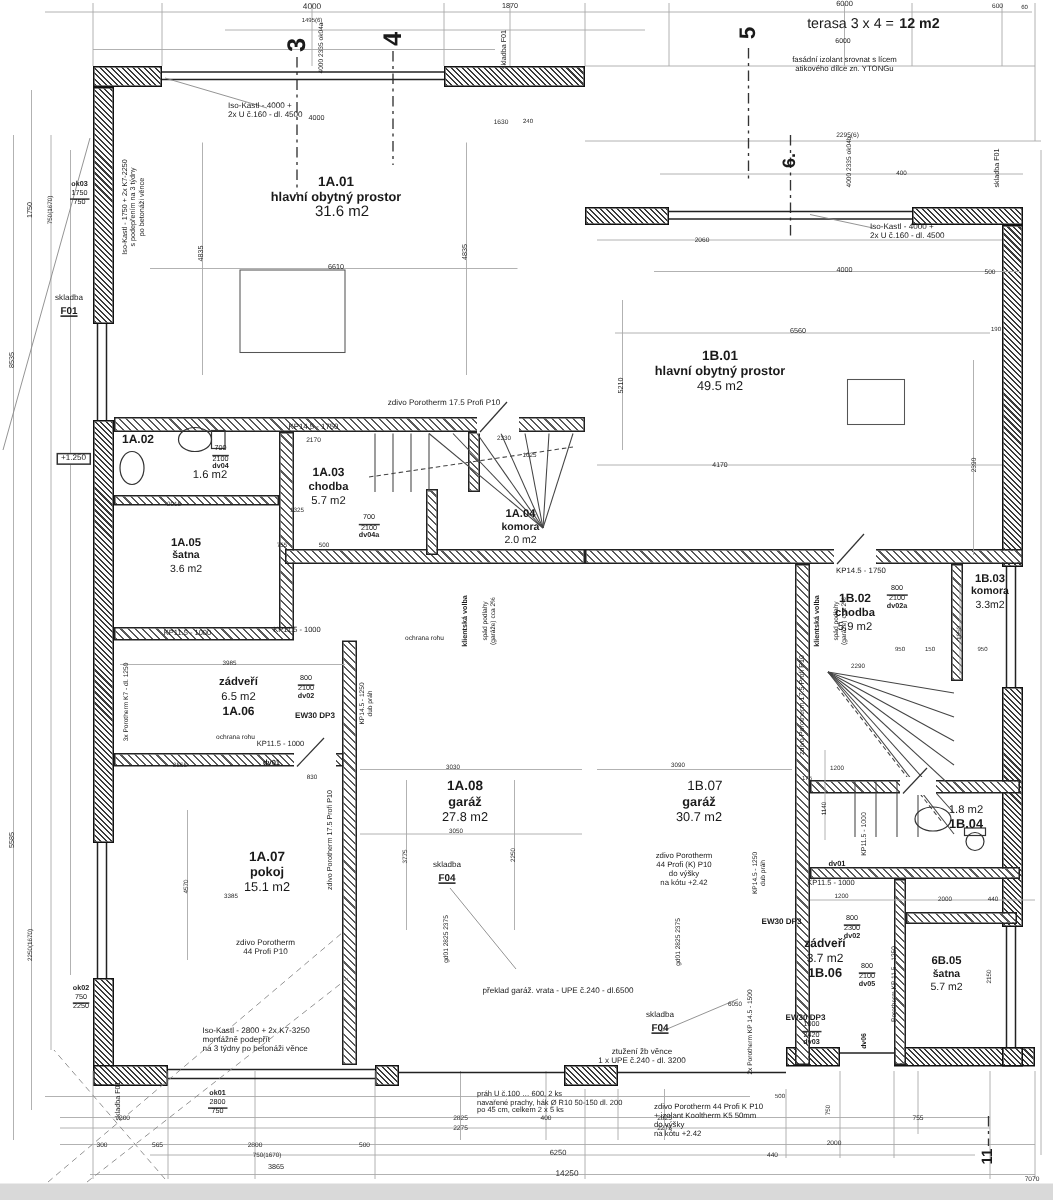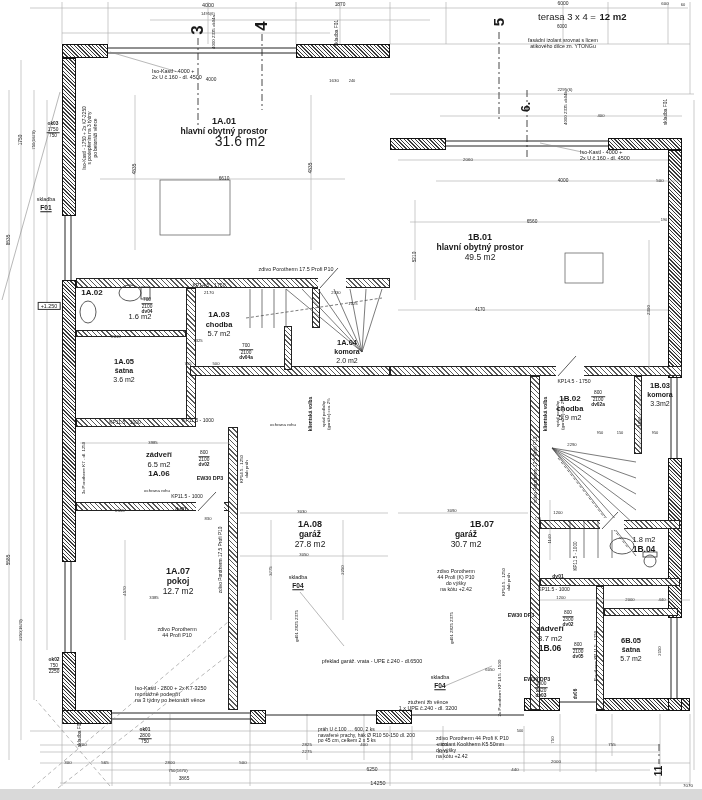--- a/index.html
+++ b/index.html
@@ -379,59 +379,59 @@
     <div class="lbl" style="left: 688px; top: 786px; font-size: 4.4px; color: rgb(42, 42, 42); transform: translate(-50%, -50%);">7070</div>
     <div class="lbl" style="left: 553px; top: 740px; font-size: 4.2px; color: rgb(42, 42, 42); transform: translate(-50%, -50%) rotate(-90deg);">750</div>
     <div class="lbl" style="left: 21px; top: 140px; font-size: 4.8px; color: rgb(42, 42, 42); transform: translate(-50%, -50%) rotate(-90deg);">1750</div>
     <div class="lbl" style="left: 34px; top: 140px; font-size: 4.2px; color: rgb(42, 42, 42); transform: translate(-50%, -50%) rotate(-90deg);">750(1670)</div>
     <div class="lbl" style="left: 9px; top: 240px; font-size: 4.8px; color: rgb(42, 42, 42); transform: translate(-50%, -50%) rotate(-90deg);">8535</div>
     <div class="lbl" style="left: 9px; top: 560px; font-size: 4.8px; color: rgb(42, 42, 42); transform: translate(-50%, -50%) rotate(-90deg);">5585</div>
     <div class="lbl" style="left: 21px; top: 630px; font-size: 4.2px; color: rgb(42, 42, 42); transform: translate(-50%, -50%) rotate(-90deg);">2250(1670)</div>
     <div class="lbl" style="left: 664px; top: 220px; font-size: 4px; color: rgb(42, 42, 42); transform: translate(-50%, -50%);">190</div>
     <div class="lbl" style="left: 224px; top: 121px; font-size: 9px; font-weight: bold; transform: translate(-50%, -50%);">1A.01</div>
     <div class="lbl" style="left: 224px; top: 131.6px; font-size: 8.5px; font-weight: bold; transform: translate(-50%, -50%);">hlavní obytný prostor</div>
-    <div class="lbl" style="left: 240px; top: 142.2px; font-size: 14px; transform: translate(-50%, -50%);">31.6 m2</div>
+    <div class="lbl" style="left: 228px; top: 142.2px; font-size: 10px; transform: translate(-50%, -50%);">31.6 m2</div>
     <div class="lbl" style="left: 480px; top: 237px; font-size: 9px; font-weight: bold; transform: translate(-50%, -50%);">1B.01</div>
     <div class="lbl" style="left: 480px; top: 247.6px; font-size: 8.5px; font-weight: bold; transform: translate(-50%, -50%);">hlavní obytný prostor</div>
     <div class="lbl" style="left: 480px; top: 258.2px; font-size: 8.5px; transform: translate(-50%, -50%);">49.5 m2</div>
     <div class="lbl" style="left: 92px; top: 293px; font-size: 8px; font-weight: bold; transform: translate(-50%, -50%);">1A.02</div>
     <div class="lbl" style="left: 140px; top: 317px; font-size: 7.5px; transform: translate(-50%, -50%);">1.6 m2</div>
     <div class="lbl" style="left: 219px; top: 315px; font-size: 8px; font-weight: bold; transform: translate(-50%, -50%);">1A.03</div>
     <div class="lbl" style="left: 219px; top: 324.6px; font-size: 7.5px; font-weight: bold; transform: translate(-50%, -50%);">chodba</div>
     <div class="lbl" style="left: 219px; top: 334.2px; font-size: 7.5px; transform: translate(-50%, -50%);">5.7 m2</div>
     <div class="lbl" style="left: 347px; top: 343px; font-size: 7.5px; font-weight: bold; transform: translate(-50%, -50%);">1A.04</div>
     <div class="lbl" style="left: 347px; top: 352.1px; font-size: 7px; font-weight: bold; transform: translate(-50%, -50%);">komora</div>
     <div class="lbl" style="left: 347px; top: 361.2px; font-size: 7px; transform: translate(-50%, -50%);">2.0 m2</div>
     <div class="lbl" style="left: 124px; top: 362px; font-size: 7.5px; font-weight: bold; transform: translate(-50%, -50%);">1A.05</div>
     <div class="lbl" style="left: 124px; top: 371.1px; font-size: 7px; font-weight: bold; transform: translate(-50%, -50%);">šatna</div>
     <div class="lbl" style="left: 124px; top: 380.2px; font-size: 7px; transform: translate(-50%, -50%);">3.6 m2</div>
     <div class="lbl" style="left: 159px; top: 455px; font-size: 7.5px; font-weight: bold; transform: translate(-50%, -50%);">zádveří</div>
     <div class="lbl" style="left: 159px; top: 464.6px; font-size: 7.5px; transform: translate(-50%, -50%);">6.5 m2</div>
     <div class="lbl" style="left: 159px; top: 474.2px; font-size: 8px; font-weight: bold; transform: translate(-50%, -50%);">1A.06</div>
     <div class="lbl" style="left: 178px; top: 571px; font-size: 9px; font-weight: bold; transform: translate(-50%, -50%);">1A.07</div>
     <div class="lbl" style="left: 178px; top: 581.6px; font-size: 8.5px; font-weight: bold; transform: translate(-50%, -50%);">pokoj</div>
-    <div class="lbl" style="left: 178px; top: 592.2px; font-size: 8.5px; transform: translate(-50%, -50%);">12.7 m2</div>
+    <div class="lbl" style="left: 178px; top: 592.2px; font-size: 8.5px; transform: translate(-50%, -50%);">15.1 m2</div>
     <div class="lbl" style="left: 310px; top: 524px; font-size: 9px; font-weight: bold; transform: translate(-50%, -50%);">1A.08</div>
     <div class="lbl" style="left: 310px; top: 534.6px; font-size: 8.5px; font-weight: bold; transform: translate(-50%, -50%);">garáž</div>
     <div class="lbl" style="left: 310px; top: 545.2px; font-size: 8.5px; transform: translate(-50%, -50%);">27.8 m2</div>
     <div class="lbl" style="left: 570px; top: 399px; font-size: 8px; font-weight: bold; transform: translate(-50%, -50%);">1B.02</div>
     <div class="lbl" style="left: 570px; top: 408.6px; font-size: 7.5px; font-weight: bold; transform: translate(-50%, -50%);">chodba</div>
     <div class="lbl" style="left: 570px; top: 418.2px; font-size: 7.5px; transform: translate(-50%, -50%);">5.9 m2</div>
     <div class="lbl" style="left: 660px; top: 386px; font-size: 7.5px; font-weight: bold; transform: translate(-50%, -50%);">1B.03</div>
     <div class="lbl" style="left: 660px; top: 395.1px; font-size: 7px; font-weight: bold; transform: translate(-50%, -50%);">komora</div>
     <div class="lbl" style="left: 660px; top: 404.2px; font-size: 7px; transform: translate(-50%, -50%);">3.3m2</div>
     <div class="lbl" style="left: 644px; top: 540px; font-size: 7.5px; transform: translate(-50%, -50%);">1.8 m2</div>
     <div class="lbl" style="left: 644px; top: 550px; font-size: 8.5px; font-weight: bold; transform: translate(-50%, -50%);">1B.04</div>
     <div class="lbl" style="left: 631px; top: 641px; font-size: 7.5px; font-weight: bold; transform: translate(-50%, -50%);">6B.05</div>
     <div class="lbl" style="left: 631px; top: 650.1px; font-size: 7px; font-weight: bold; transform: translate(-50%, -50%);">šatna</div>
     <div class="lbl" style="left: 631px; top: 659.2px; font-size: 7px; transform: translate(-50%, -50%);">5.7 m2</div>
     <div class="lbl" style="left: 550px; top: 629px; font-size: 8px; font-weight: bold; transform: translate(-50%, -50%);">zádveří</div>
     <div class="lbl" style="left: 550px; top: 639.1px; font-size: 8px; transform: translate(-50%, -50%);">3.7 m2</div>
     <div class="lbl" style="left: 550px; top: 649.2px; font-size: 8.5px; font-weight: bold; transform: translate(-50%, -50%);">1B.06</div>
-    <div class="lbl" style="left: 482px; top: 524px; font-size: 9px; font-weight: bold; transform: translate(-50%, -50%);">1B.07</div>
+    <div class="lbl" style="left: 470px; top: 524px; font-size: 9px; font-weight: normal; transform: translate(-50%, -50%);">1B.07</div>
     <div class="lbl" style="left: 466px; top: 534.6px; font-size: 8.5px; font-weight: bold; transform: translate(-50%, -50%);">garáž</div>
     <div class="lbl" style="left: 466px; top: 545.2px; font-size: 8.5px; transform: translate(-50%, -50%);">30.7 m2</div>
     <div class="code" style="left: 147px; top: 306px; font-size: 4.8px;">
       <div class="fr">700</div>
       <div>2100</div>
       <div class="cd">dv04</div>
     </div>
     <div class="code" style="left: 246px; top: 352px; font-size: 4.8px;">
       <div class="fr">700</div>
       <div>2100</div>

